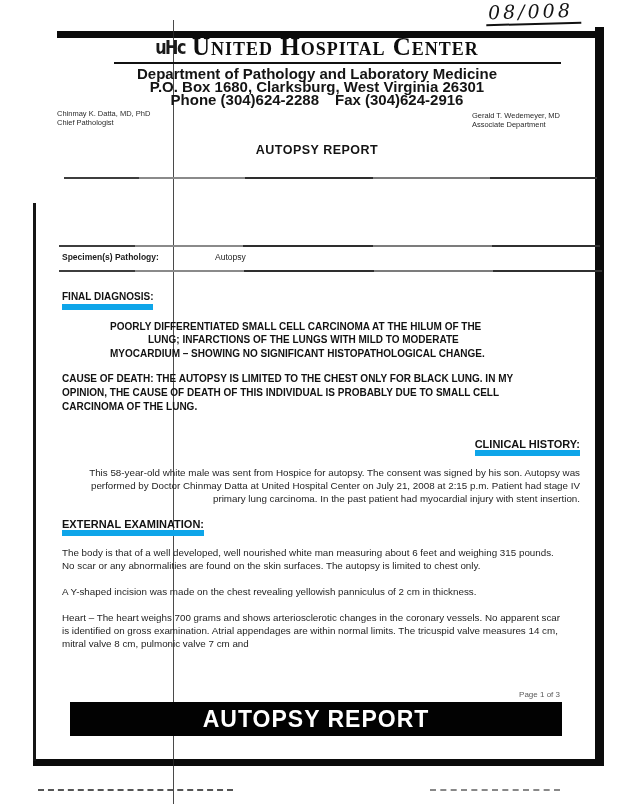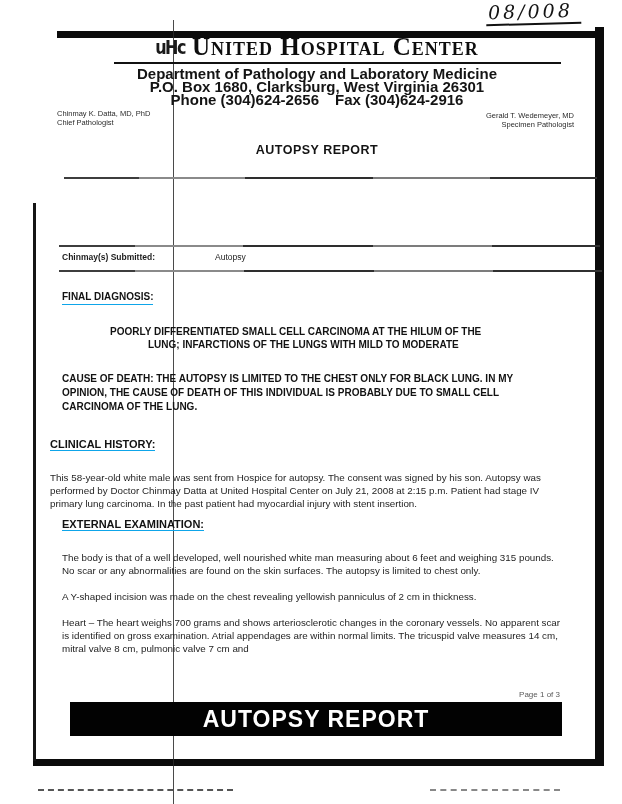--- a/index.html
+++ b/index.html
@@ -35,42 +35,42 @@
     font-family:"Liberation Serif",serif;font-weight:bold;font-size:25px;
     font-variant:small-caps;letter-spacing:1px;color:#0d0d0d;
   }
   .title-underline{left:114px;top:62px;width:447px;height:2px;background:#111;}
 
   .dept-block{left:57px;top:67px;width:520px;text-align:center;
     font-weight:bold;font-size:15px;line-height:13px;color:#141414;}
   .phone-gap{display:inline-block;width:16px;}
 
   .path-left{left:57px;top:109px;font-size:7.5px;line-height:9px;color:#2b2b2b;}
-  .path-right{right:48px;top:111px;text-align:right;font-size:7.5px;line-height:9px;color:#2b2b2b;}
+  .path-right{right:62px;top:111px;font-size:7.5px;line-height:9px;color:#2b2b2b;}
 
   .report-title{left:57px;top:143px;width:520px;text-align:center;
     font-weight:bold;font-size:12.5px;letter-spacing:.5px;color:#141414;}
 
   .rule{height:2px;background:linear-gradient(90deg,#3d3d3d 0 14%,#8a8a8a 14% 34%,#2e2e2e 34% 58%,#7c7c7c 58% 80%,#303030 80% 100%);}
   .rule-1{left:64px;top:177px;width:533px;}
   .rule-2{left:59px;top:245px;width:541px;}
   .rule-3{left:59px;top:270px;width:543px;}
 
   .specimen-row{left:62px;top:252px;width:520px;font-size:8.5px;color:#1c1c1c;}
   .spec-label{font-weight:bold;}
   .spec-value{position:absolute;left:153px;top:0;font-weight:normal;}
 
   .sec-final{left:62px;top:290px;width:502px;font-weight:bold;font-size:10px;line-height:13.5px;color:#121212;}
-  .sec-heading{display:inline-block;border-bottom:1px solid #0ea5e9;margin-bottom:20px;}
+  .sec-heading{display:inline-block;border-bottom:6px solid #0ea5e9;margin-bottom:10px;}
   .dx-line{white-space:nowrap;margin-left:48px;}
   .dx-indent{padding-left:38px;}
 
   .sec-cause{left:62px;top:372px;width:492px;font-weight:bold;font-size:10px;line-height:14px;color:#121212;}
 
-  .sec-clinical{left:50px;top:434px;width:500px;}
+  .sec-clinical{left:80px;top:434px;width:500px;text-align:right;}
   .sec-external{left:62px;top:514px;width:500px;}
   .sec-clinical .sec-heading,.sec-external .sec-heading{font-weight:bold;font-size:11px;color:#121212;}
   .para{font-size:9.8px;line-height:13px;color:#1e1e1e;}
   .para-spaced{margin-top:13px;}
 
   .page-number{right:62px;top:690px;font-size:8px;color:#5a5a5a;}
 
   .banner{left:70px;top:702px;width:492px;height:34px;background:#020202;
     display:flex;align-items:center;justify-content:center;}
   .banner-text{color:#ffffff;font-weight:bold;font-size:23px;letter-spacing:1px;}
@@ -90,49 +90,50 @@
 
   <div class="abs header-row">
     <span class="logo">uHc</span><span class="hospital-name">United Hospital Center</span>
   </div>
   <div class="abs title-underline"></div>
 
   <div class="abs dept-block">
     <div>Department of Pathology and Laboratory Medicine</div>
     <div>P.O. Box 1680, Clarksburg, West Virginia 26301</div>
     <div>
-      <span>Phone (304)624-2656</span><span class="phone-gap"></span><span>Fax (304)624-2916</span>
+      <span>Phone (304)624-2288</span><span class="phone-gap"></span><span>Fax (304)624-2916</span>
     </div>
   </div>
 
   <div class="abs path-left">
     <div>Chinmay K. Datta, MD, PhD</div>
     <div>Chief Pathologist</div>
   </div>
   <div class="abs path-right">
     <div>Gerald T. Wedemeyer, MD</div>
-    <div>Specimen Pathologist</div>
+    <div>Associate Department</div>
   </div>
 
   <div class="abs report-title">AUTOPSY REPORT</div>
 
   <div class="abs rule rule-1"></div>
   <div class="abs rule rule-2"></div>
 
   <div class="abs specimen-row">
-    <span class="spec-label">Chinmay(s) Submitted:</span>
+    <span class="spec-label">Specimen(s) Pathology:</span>
     <span class="spec-value">Autopsy</span>
   </div>
 
   <div class="abs rule rule-3"></div>
 
   <div class="abs sec-final">
     <div><span class="sec-heading">FINAL DIAGNOSIS:</span></div>
     <div class="dx-line">POORLY DIFFERENTIATED SMALL CELL CARCINOMA AT THE HILUM OF THE</div>
     <div class="dx-line dx-indent">LUNG; INFARCTIONS OF THE LUNGS WITH MILD TO MODERATE</div>
+    <div class="dx-line">MYOCARDIUM – SHOWING NO SIGNIFICANT HISTOPATHOLOGICAL CHANGE.</div>
   </div>
 
   <div class="abs sec-cause">CAUSE OF DEATH:  THE AUTOPSY IS LIMITED TO THE CHEST ONLY FOR BLACK LUNG.  IN MY OPINION, THE CAUSE OF DEATH OF THIS INDIVIDUAL IS PROBABLY DUE TO SMALL CELL CARCINOMA OF THE LUNG.</div>
 
   <div class="abs sec-clinical">
     <div><span class="sec-heading">CLINICAL HISTORY:</span></div>
     <div class="para">This 58-year-old white male was sent from Hospice for autopsy.  The consent was signed by his son.  Autopsy was performed by Doctor Chinmay Datta at United Hospital Center on July 21, 2008 at 2:15 p.m.  Patient had stage IV primary lung carcinoma.  In the past patient had myocardial injury with stent insertion.</div>
   </div>
 
   <div class="abs sec-external">

